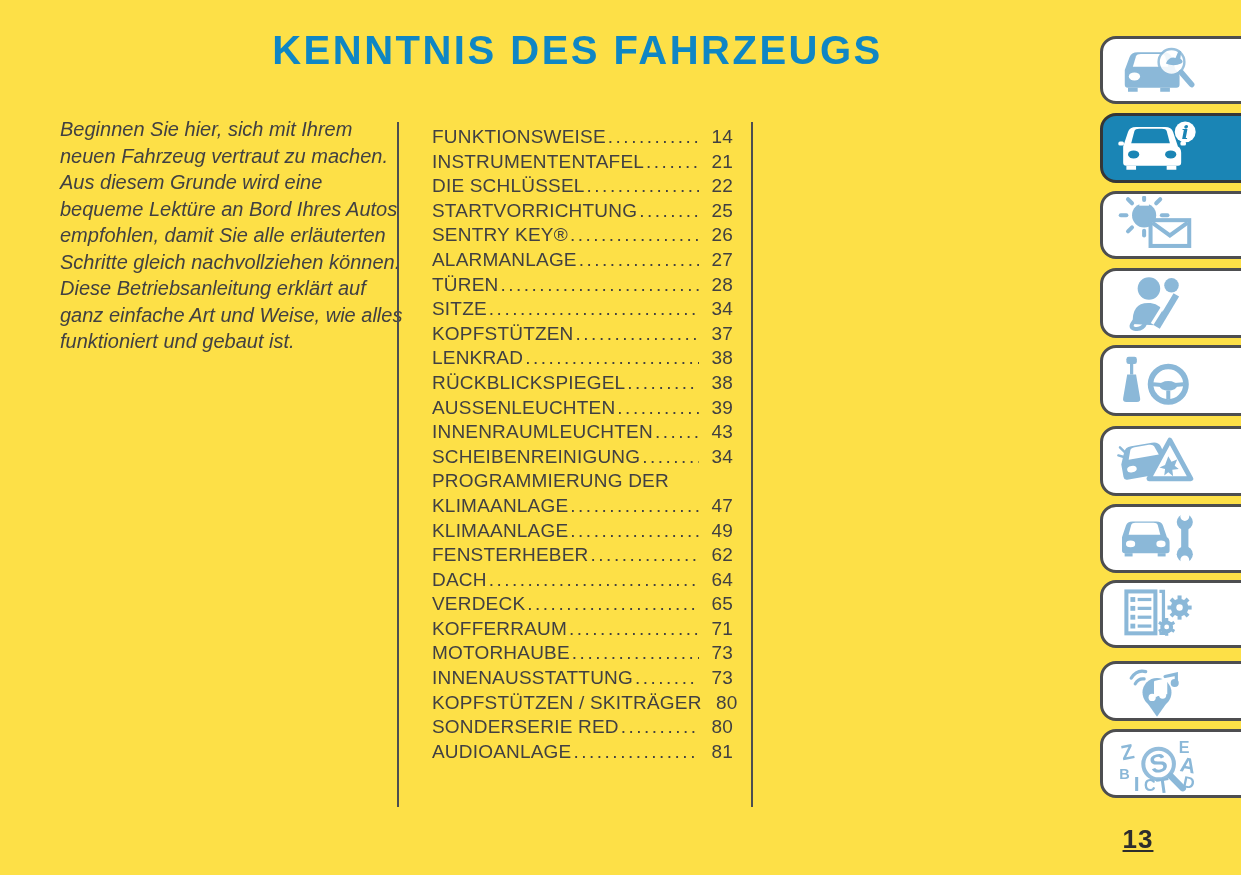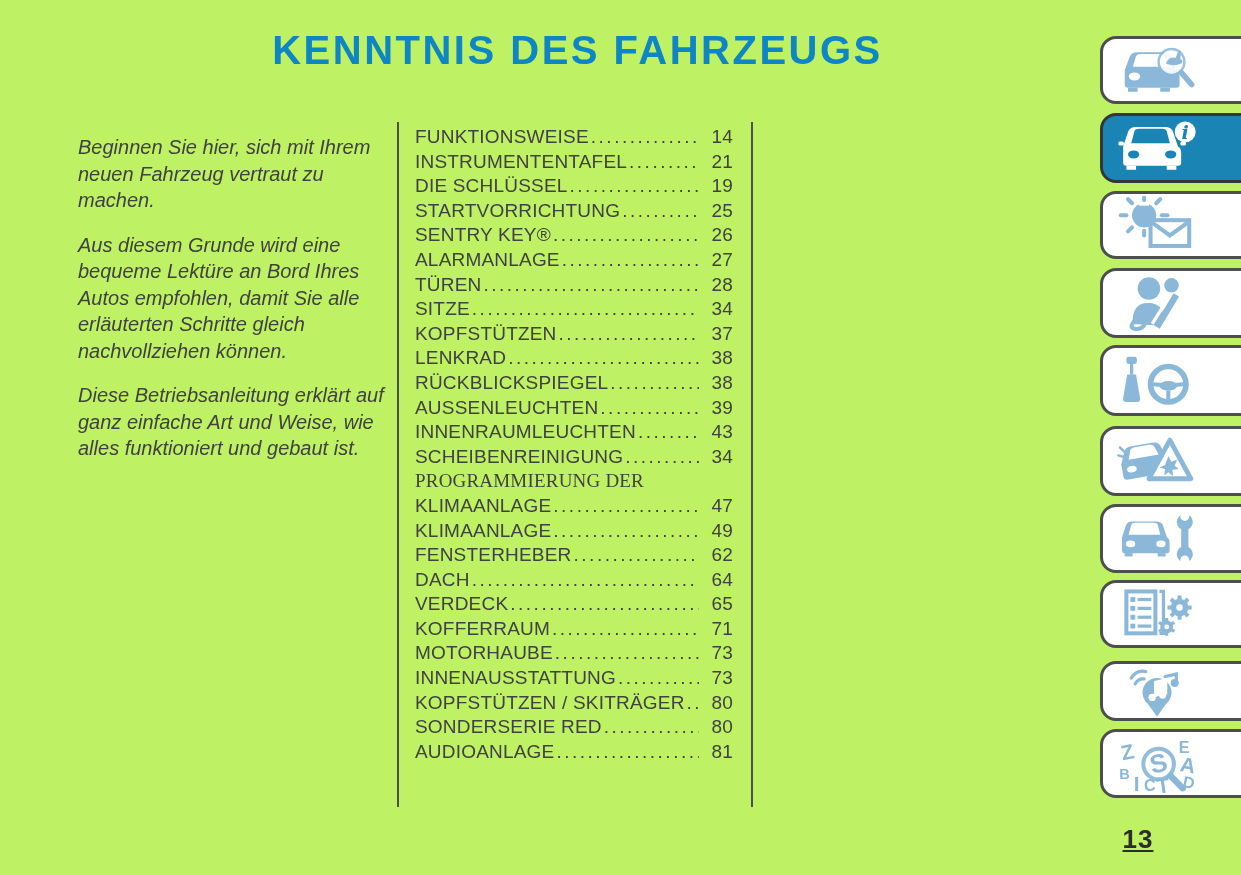--- a/index.html
+++ b/index.html
@@ -3,48 +3,48 @@
 <meta charset="utf-8">
 <style>
   html,body{margin:0;padding:0;}
   body{
     width:1241px;height:875px;
     font-family:"Liberation Sans", sans-serif;
     background:#ffffff;
     color:var(--text, #414042);
   }
   .page{
-    position:relative;width:1241px;height:875px;overflow:hidden;background:#bef264;
+    position:relative;width:1241px;height:875px;overflow:hidden;background:#fde047;
   }
   
   .title{
     position:absolute;top:28px;left:0;width:1155px;
     margin:0;text-align:center;
     font-size:40px;font-weight:bold;letter-spacing:2.5px;
     color:var(--title-blue,#0f86c4);
     white-space:nowrap;
   }
   
   .intro{
     position:absolute;left:60px;top:116px;width:345px;
     font-style:italic;font-size:20px;line-height:26.5px;color:var(--text,#414042);
   }
-  .intro p{margin:18px;white-space:pre-line;font-style:italic;}
+  .intro p{margin:0;white-space:pre-line;font-style:italic;}
   
   .toc{
     position:absolute;left:397px;top:122px;width:356px;height:685px;
     border-left:2px solid var(--rule-gray,#4d4e50);
     border-right:2px solid var(--rule-gray,#4d4e50);
     box-sizing:border-box;
-    padding:3px 18px 0 16px;
+    padding:3px 18px 0 33px;
     font-size:19px;line-height:24.6px;color:var(--text,#414042);
     letter-spacing:0.2px;
   }
   .toc-entry{cursor:default;}
-  .toc-pre{white-space:nowrap;font-family:Liberation Serif, serif;}
+  .toc-pre{white-space:nowrap;}
   .toc-line{display:flex;align-items:baseline;}
   .toc-label{white-space:nowrap;flex:none;}
   .dots{flex:1;overflow:hidden;white-space:nowrap;margin:0 2px;}
   .dots::after{content:"......................................................................";letter-spacing:2.5px;}
   .toc-page{flex:none;min-width:32px;text-align:right;}
   
   .sidebar{position:absolute;left:0;top:0;width:1241px;height:875px;pointer-events:none;}
   .tab{
     pointer-events:auto;
     position:absolute;left:1100px;width:158px;
@@ -99,21 +99,21 @@
       <div class="toc-line">
         <span class="toc-label">INSTRUMENTENTAFEL</span>
         <span class="dots"></span>
         <span class="toc-page">21</span>
       </div>
     </div>
         <div class="toc-entry">
       <div class="toc-line">
         <span class="toc-label">DIE SCHLÜSSEL</span>
         <span class="dots"></span>
-        <span class="toc-page">19</span>
+        <span class="toc-page">22</span>
       </div>
     </div>
         <div class="toc-entry">
       <div class="toc-line">
         <span class="toc-label">STARTVORRICHTUNG</span>
         <span class="dots"></span>
         <span class="toc-page">25</span>
       </div>
     </div>
         <div class="toc-entry">

